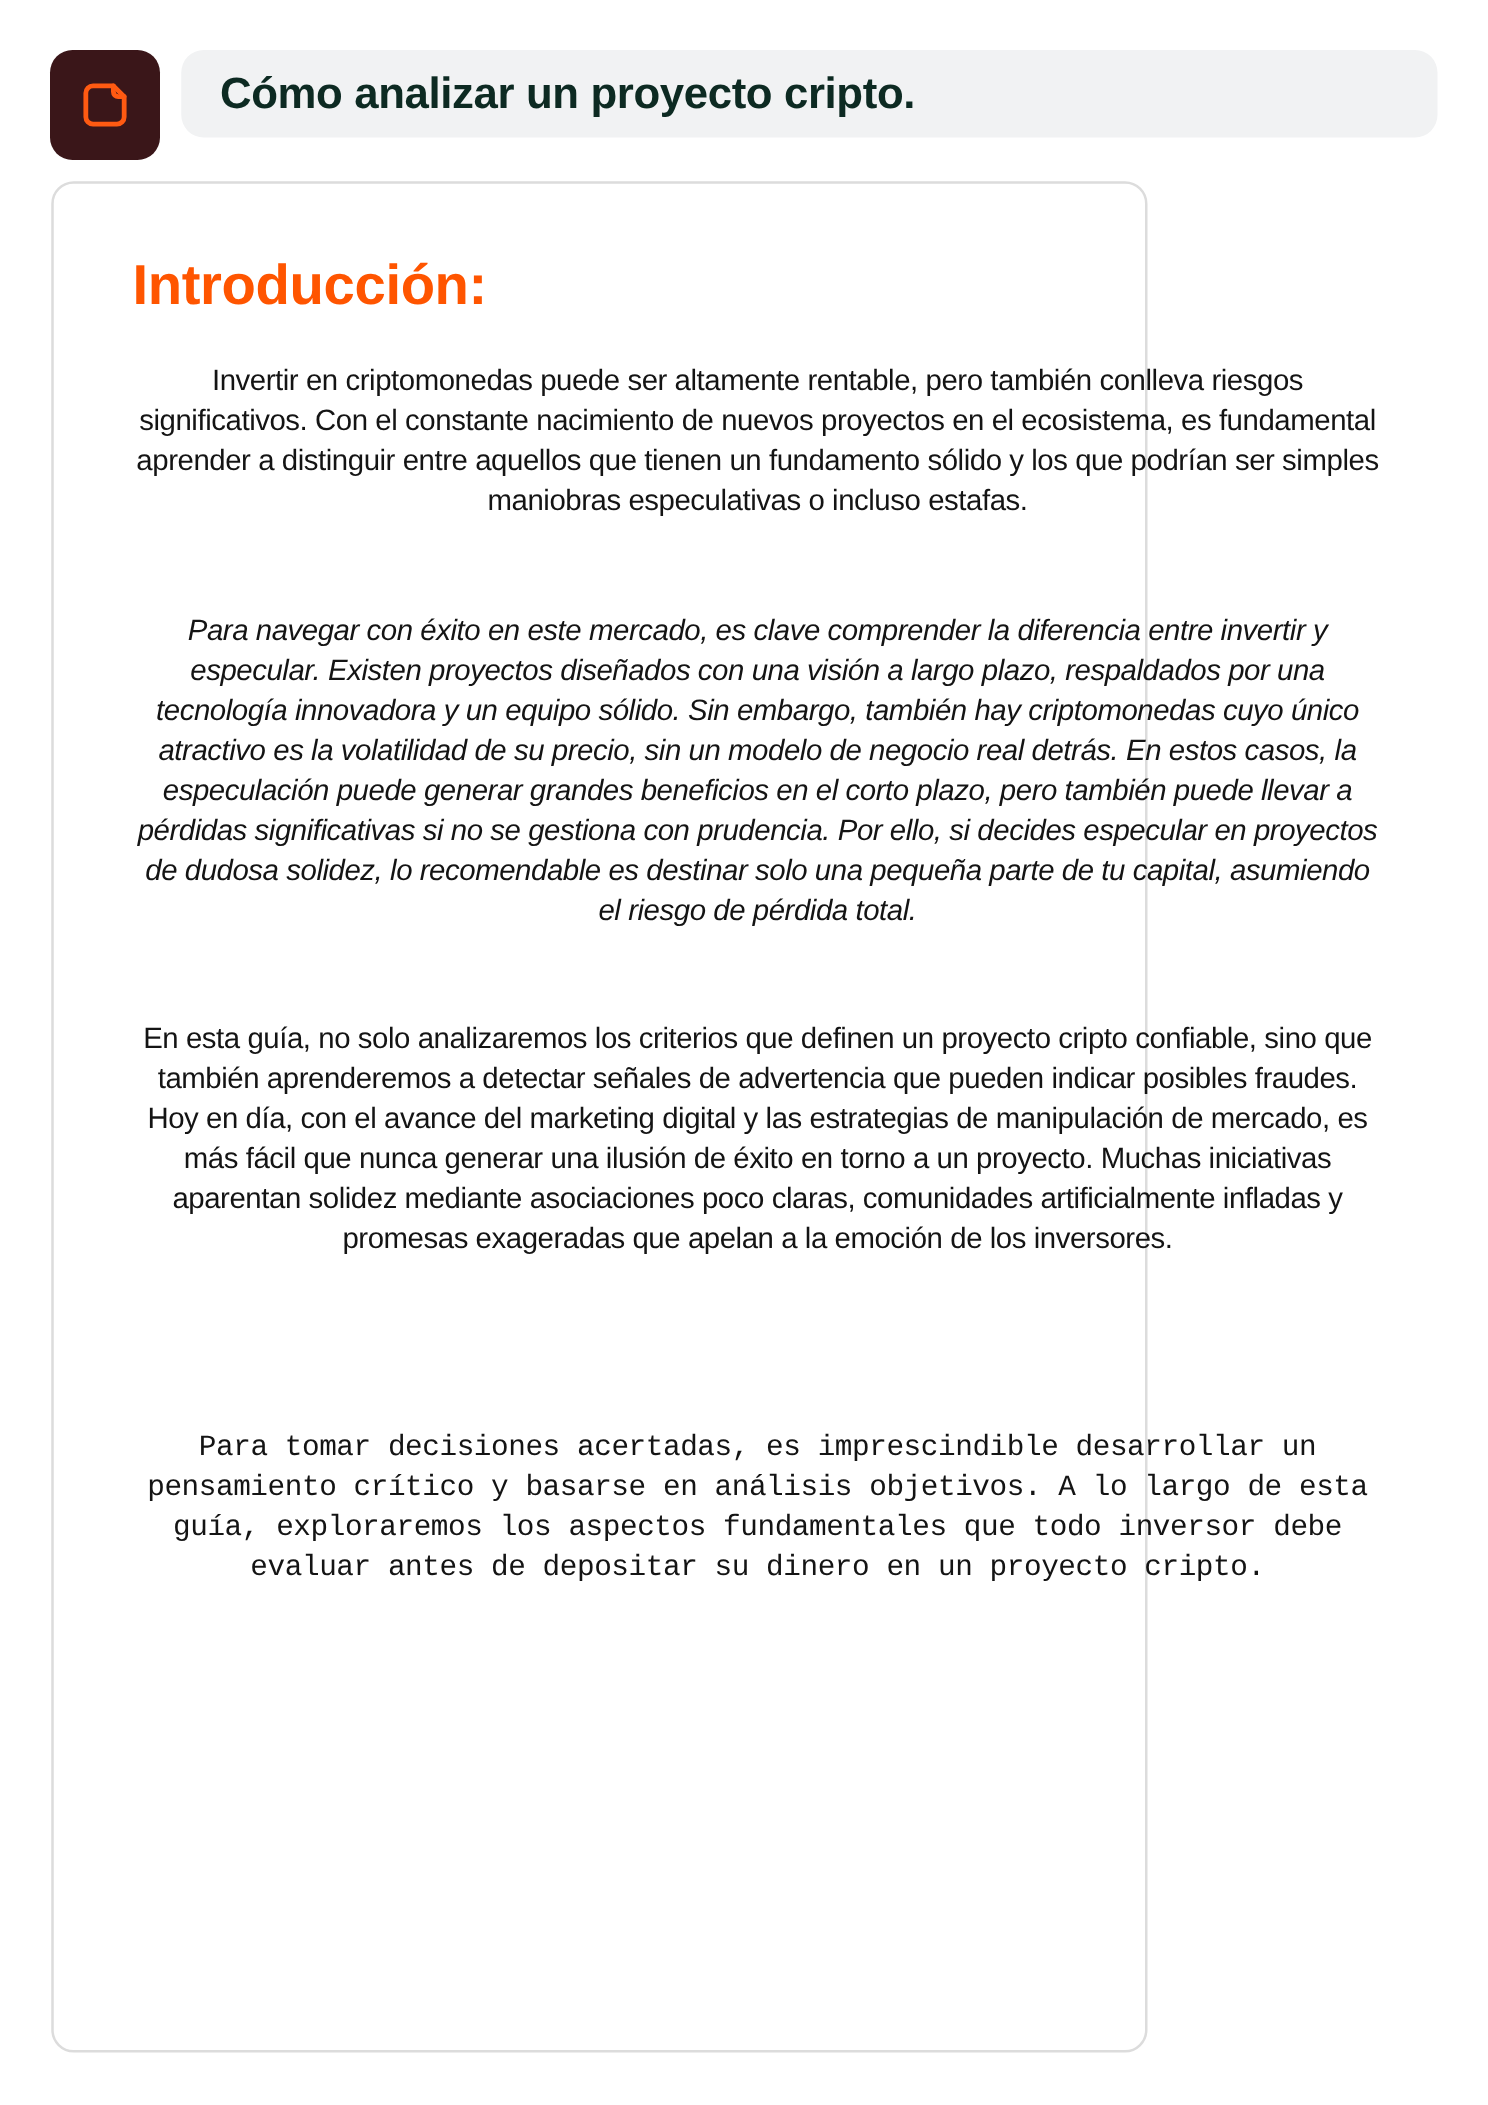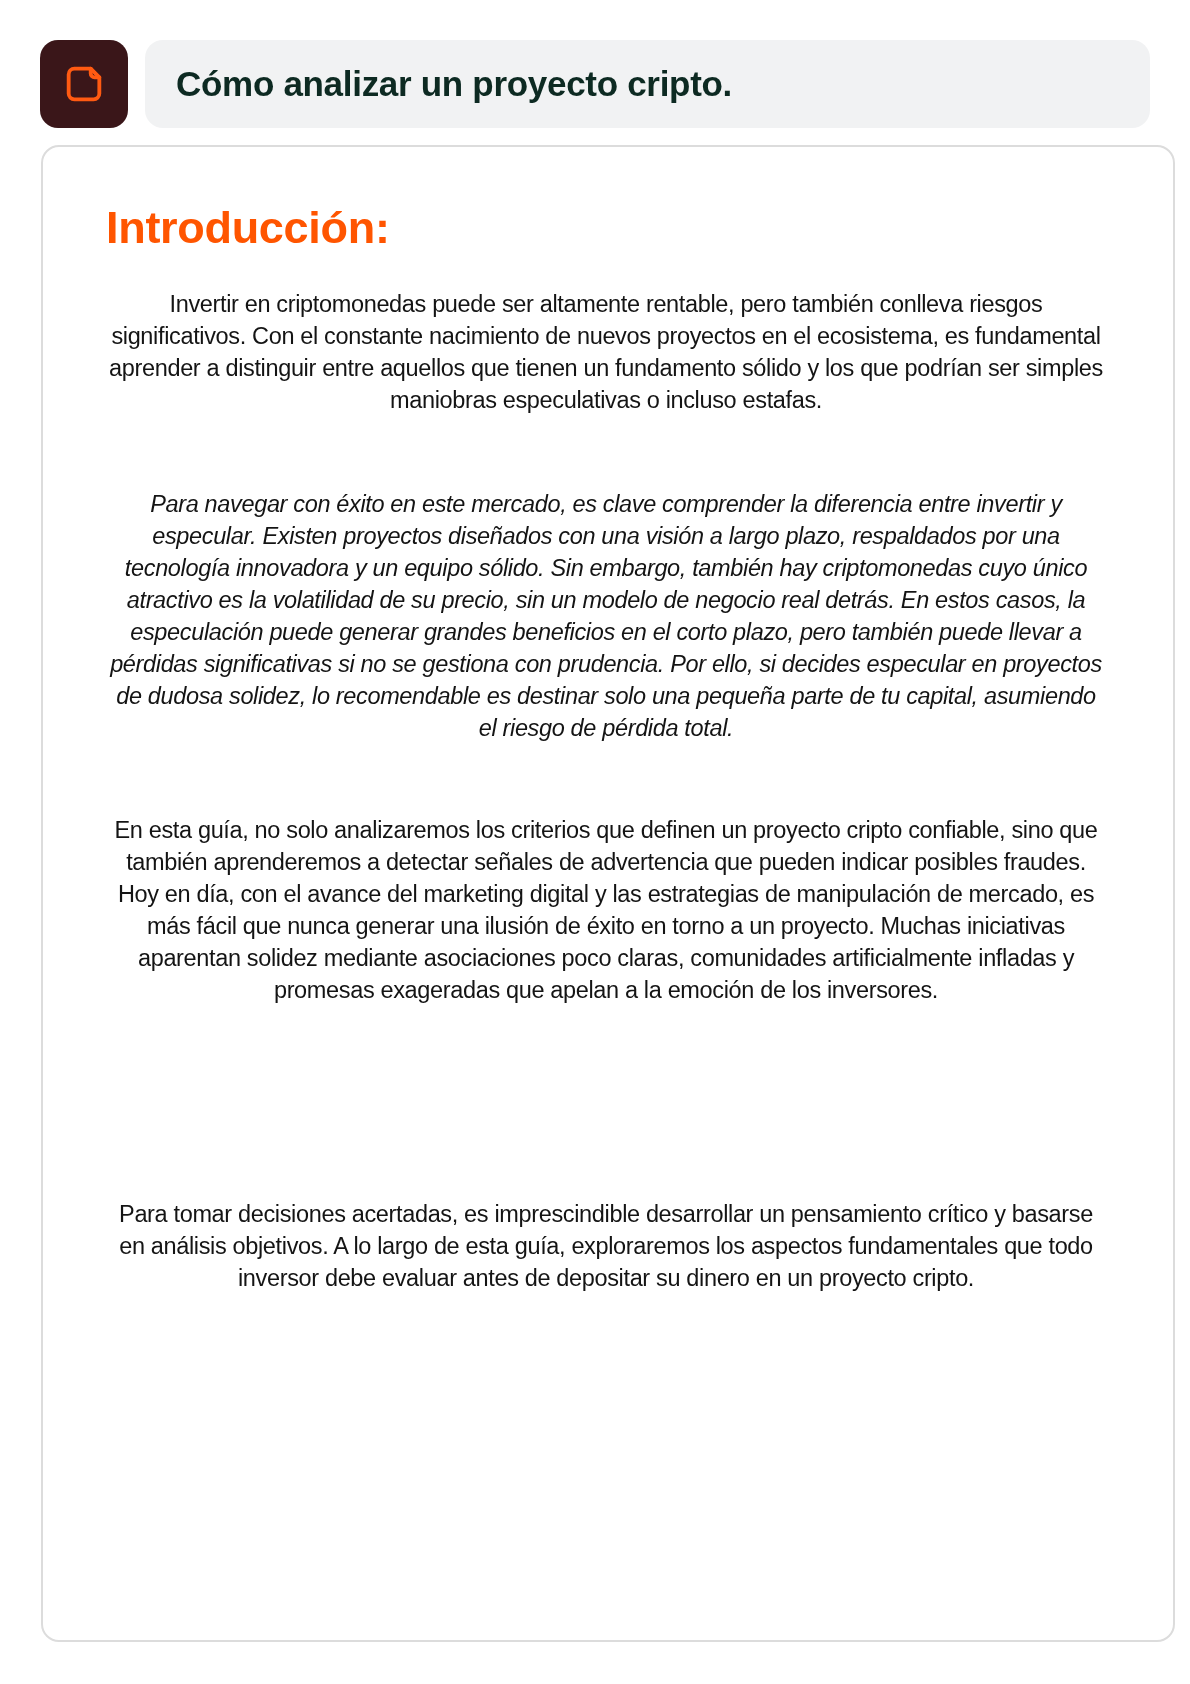--- a/index.html
+++ b/index.html
@@ -25,40 +25,40 @@
       display: flex;
       align-items: center;
       justify-content: center;
     }
     .icon-tile svg { width: 46px; height: 46px; }
     .title-bar {
       position: absolute;
       left: 145px;
       top: 40px;
       width: 1005px;
-      height: 88px;
+      height: 70px;
       border-radius: 18px;
       background: #f1f2f3;
       display: flex;
       align-items: center;
       box-sizing: border-box;
       padding-left: 31px;
     }
     .title-bar h1 {
       margin: 0;
       font-size: 35px;
       font-weight: 700;
       color: #0d2a22;
       letter-spacing: -0.3px;
     }
     .card {
       position: absolute;
       left: 41px;
       top: 145px;
-      width: 1134px;
+      width: 877px;
       height: 1497px;
       border: 2px solid #dcdcdc;
       border-radius: 18px;
       box-sizing: border-box;
       background: #ffffff;
     }
     .card-content {
       position: absolute;
       left: 63px;
       top: 55px;
@@ -76,21 +76,21 @@
       margin: 0;
       font-size: 23.5px;
       line-height: 32px;
       color: #141414;
       letter-spacing: -0.35px;
       text-align: center;
     }
     .p1 { position: absolute; top: 86px; }
     .p2 { position: absolute; top: 286px; font-style: italic; }
     .p3 { position: absolute; top: 612px; }
-    .p4 { position: absolute; top: 996px; }
+    .p4 { position: absolute; top: 941px; font-family: Liberation Mono, monospace; }
   </style>
 </head>
 <body>
 
 <div class="icon-tile">
   <svg viewBox="0 0 24 24" fill="none" stroke="#ff5a12" stroke-width="2" stroke-linejoin="round" stroke-linecap="round">
     <path d="M7 4h8.5L20 8.5V17a3 3 0 0 1-3 3H7a3 3 0 0 1-3-3V7a3 3 0 0 1 3-3z"></path>
     <path d="M15.5 4v2.5a2 2 0 0 0 2 2H20"></path>
   </svg>
 </div>

